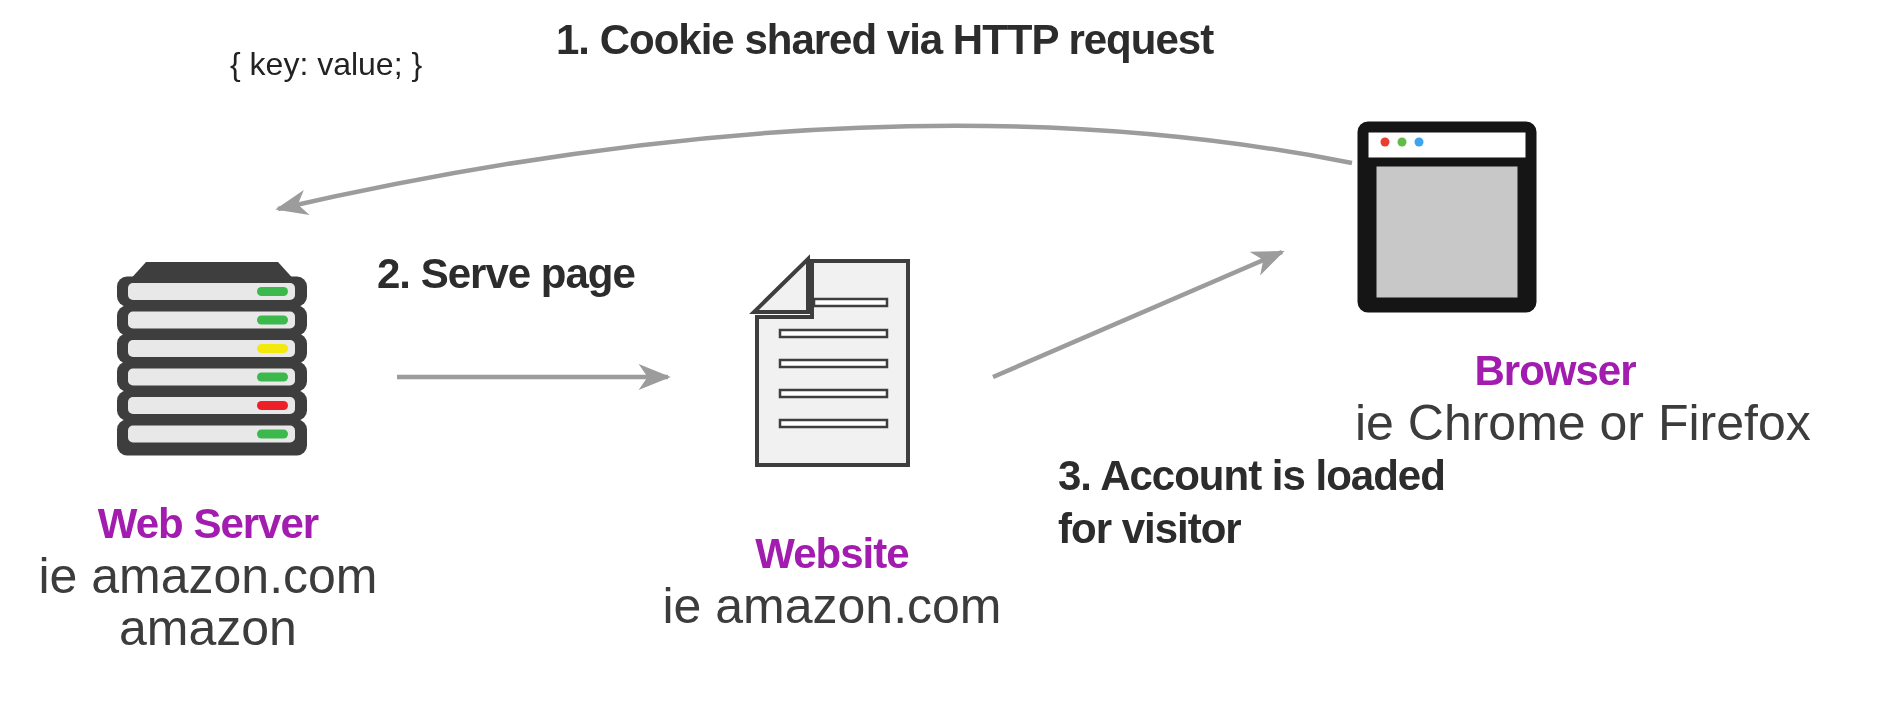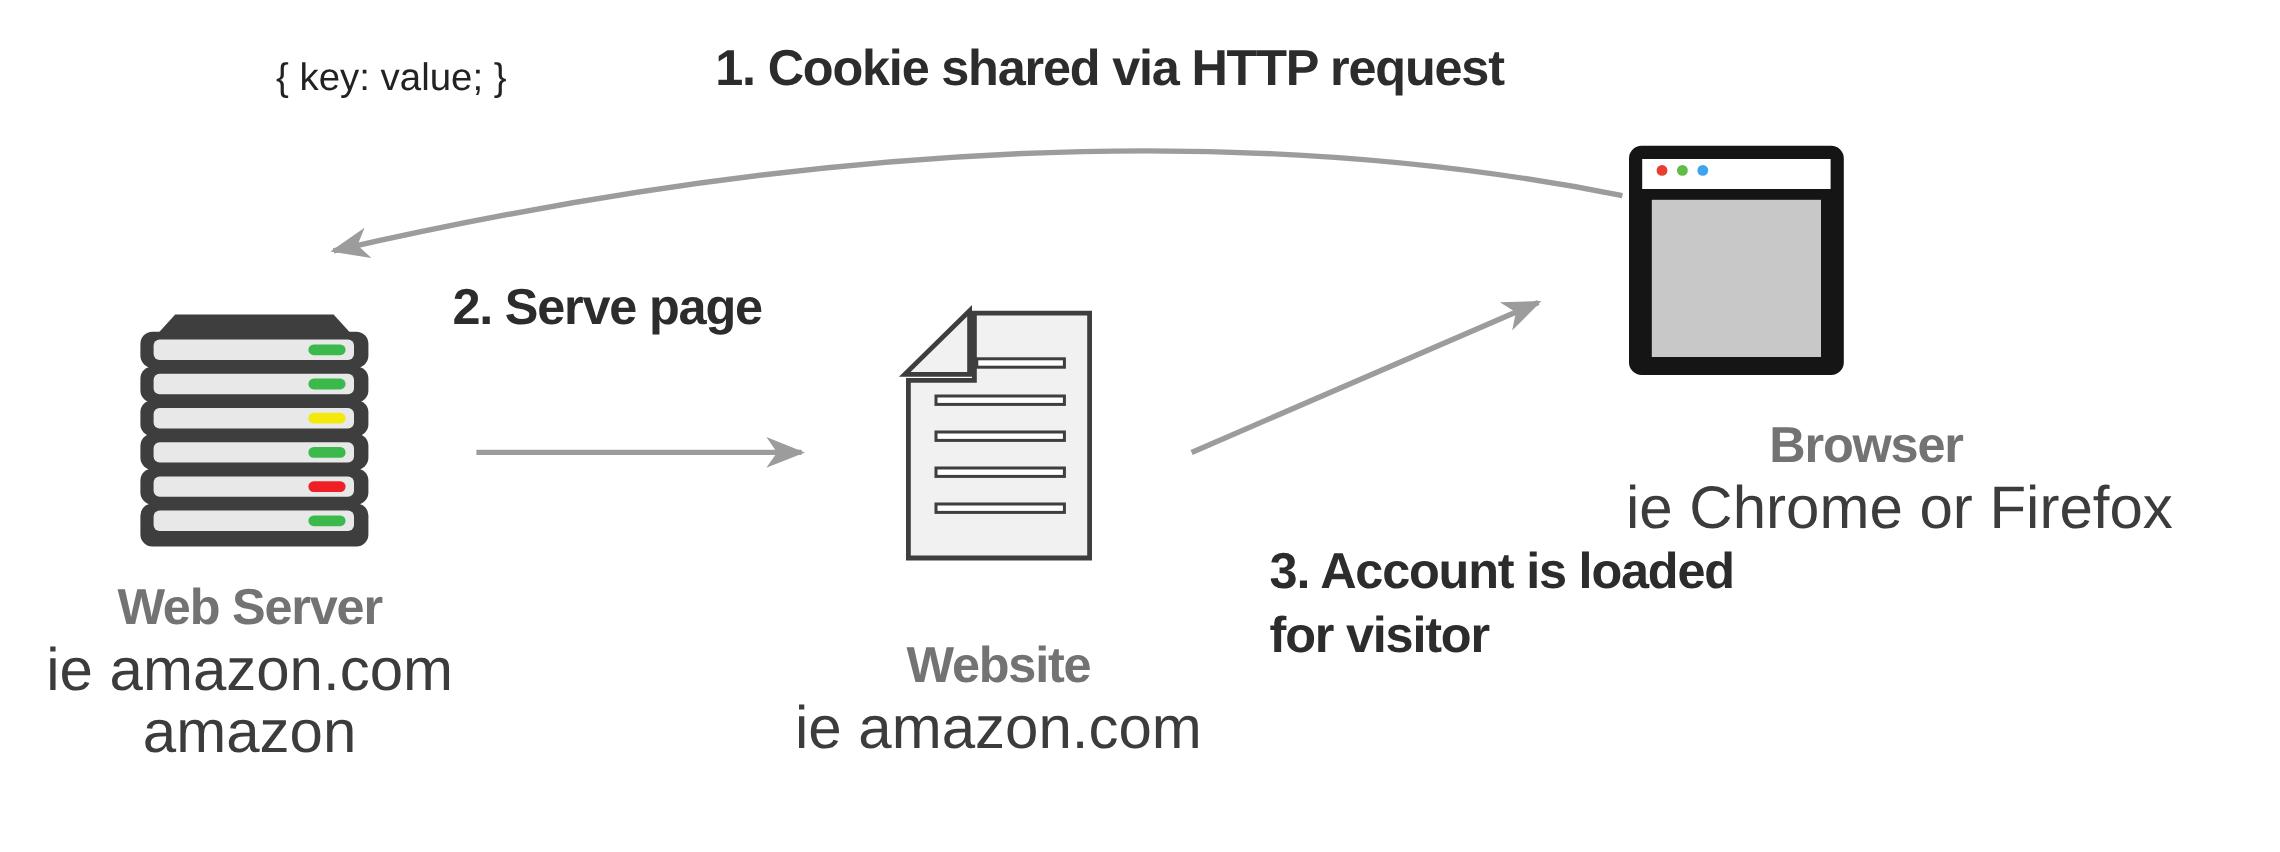--- a/index.html
+++ b/index.html
@@ -19,47 +19,47 @@
     white-space:pre;
   }
   .step-title{
     font-size:42px;
     font-weight:bold;
     letter-spacing:-1px;
     line-height:53px;
     color:#2c2c2c;
     white-space:nowrap;
   }
-  .indent1{display:inline-block;}
+  .indent1{display:inline-block;margin-top:18px;}
   .node-label{text-align:center;}
   .node-title{
     font-size:42px;
     font-weight:bold;
     letter-spacing:-1px;
     line-height:52px;
-    color:#737373;
+    color:#a21caf;
     white-space:nowrap;
   }
   .node-sub{
     font-size:50px;
     font-weight:normal;
     line-height:52px;
     color:#3c3c3c;
     white-space:nowrap;
   }
   svg{display:block;}
   .overlay{pointer-events:none;}
 </style>
 </head>
 <body>
 
 <div class="canvas">
 
   <div class="abs code" style="left:230px;top:46px;">{ key: value; }</div>
-  <div class="abs step-title" style="left:556px;top:30px;margin-left:40px;">1. Cookie shared via HTTP request</div>
+  <div class="abs step-title" style="left:556px;top:13px;">1. Cookie shared via HTTP request</div>
 
   <svg class="abs overlay" style="left:0;top:0;" width="1900" height="710" viewBox="0 0 1900 710">
     <defs>
       <marker id="ah" viewBox="0 0 12 10" refX="10.5" refY="5" markerWidth="34" markerHeight="28" orient="auto" markerUnits="userSpaceOnUse">
         <path d="M0,0.4 L11.5,5 L0,9.6 L3.2,5 Z" fill="#9c9c9c"></path>
       </marker>
     </defs>
     <path d="M 1352 163 Q 886 70 278 209" fill="none" stroke-width="4.5" marker-end="url(#ah)" stroke="#9c9c9c"></path>
     <path d="M 397 377 L 668 377" fill="none" stroke-width="4.5" marker-end="url(#ah)" stroke="#9c9c9c"></path>
     <path d="M 993 377 L 1282 252" fill="none" stroke-width="4.5" marker-end="url(#ah)" stroke="#9c9c9c"></path>
@@ -86,21 +86,21 @@
     <g>
       <rect x="257" y="287" width="31" height="9" rx="4.5" fill="#3cb94c"></rect>
       <rect x="257" y="315.5" width="31" height="9" rx="4.5" fill="#3cb94c"></rect>
       <rect x="257" y="344" width="31" height="9" rx="4.5" fill="#f3e90c"></rect>
       <rect x="257" y="372.5" width="31" height="9" rx="4.5" fill="#3cb94c"></rect>
       <rect x="257" y="401" width="31" height="9" rx="4.5" fill="#ef1f28"></rect>
       <rect x="257" y="429.5" width="31" height="9" rx="4.5" fill="#3cb94c"></rect>
     </g>
   </svg>
 
-  <div class="abs node-label" style="left:38px;top:480px;width:340px;">
+  <div class="abs node-label" style="left:38px;top:498px;width:340px;">
     <div class="node-title">Web Server</div>
     <div class="node-sub">ie amazon.com</div>
     <div class="node-sub">amazon</div>
   </div>
 
   <div class="abs step-title" style="left:342px;top:229px;">
     <div><span class="indent1" style="margin-left:35px;">2. Serve page</span></div>
   </div>
 
   <svg class="abs" style="left:740px;top:245px;" width="185" height="235" viewBox="740 245 185 235">

